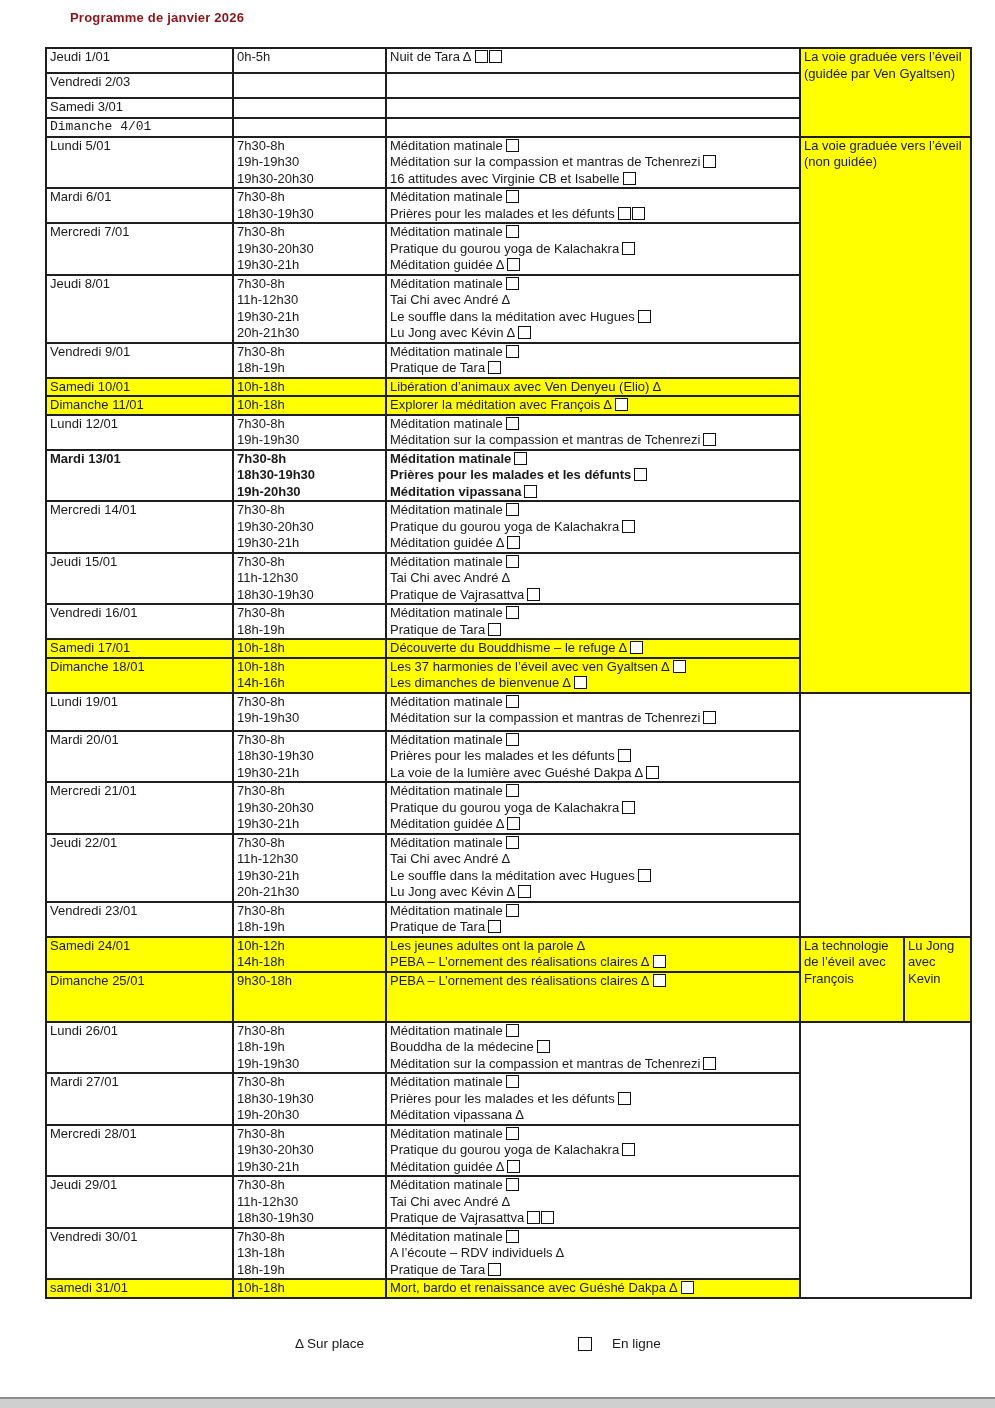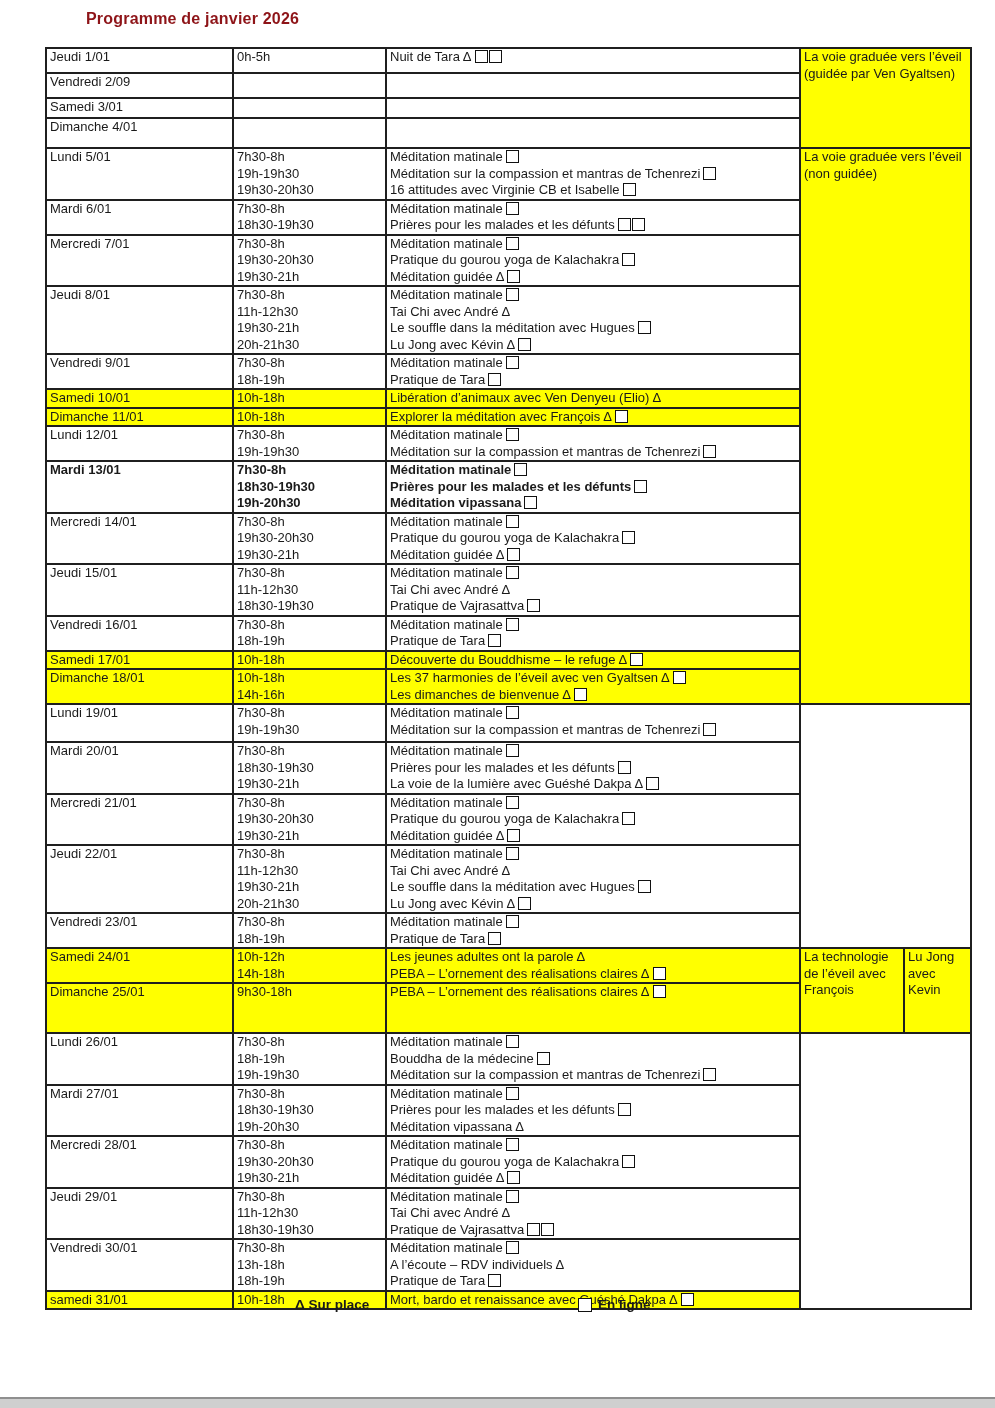--- a/index.html
+++ b/index.html
@@ -11,22 +11,22 @@
   *{margin:0;padding:0;box-sizing:border-box;}
   html,body{width:995px;height:1408px;}
   body{
     position:relative;
     background:#ffffff;
     font-family:"Liberation Sans","DejaVu Sans",sans-serif;
     color:var(--ink);
     overflow:hidden;
   }
   .page-title{
-    position:absolute;left:86px;top:10px;
-    font-size:16px;font-weight:bold;color:var(--title);
+    position:absolute;left:70px;top:10px;
+    font-size:13px;font-weight:bold;color:var(--title);
     letter-spacing:.2px;
   }
   table.schedule{
     position:absolute;left:45px;top:47px;
     width:925px;
     border-collapse:collapse;
     table-layout:fixed;
     border:2px solid var(--border);
   }
   table.schedule td{
@@ -50,26 +50,25 @@
     display:inline-block;
     width:13px;height:13px;
     border:1px solid #111;
     background:#fff;
     vertical-align:-2px;
     margin-left:3px;
   }
   .box + .box{margin-left:1px;}
   .tri{margin-left:3px;}
   .legend{
-    position:absolute;left:0;top:1297px;width:995px;height:22px;
+    position:absolute;left:0;top:1336px;width:995px;height:22px;
     font-size:13.5px;
-    font-weight:bold;
   }
   .legend .onsite{position:absolute;left:295px;top:0;}
-  .legend .online{position:absolute;left:578px;top:0;display:flex;align-items:center;gap:6px;}
+  .legend .online{position:absolute;left:578px;top:0;display:flex;align-items:center;gap:20px;}
   .legend .lbox{
     display:inline-block;width:14px;height:14px;
     border:1px solid #111;background:#fff;
   }
   .bottom-strip{
     position:absolute;left:0;top:1397px;width:995px;height:11px;
     background:#cfcfcf;border-top:2px solid #8f8f8f;
   }
 </style>
 </head>
@@ -90,30 +89,30 @@
         <td class="day">Jeudi 1/01</td>
         <td class="time">
           <div class="ln">0h-5h</div>
         </td>
         <td class="act">
           <div class="ln"><span>Nuit de Tara</span><span class="tri">Δ</span><span class="box"></span><span class="box"></span></div>
         </td>
         <td class="theme hl-cell" rowspan="4" colspan="2">La voie graduée vers l’éveil (guidée par Ven Gyaltsen)</td>
       </tr>
       <tr style="height: 25px;">
-        <td class="day">Vendredi 2/09</td>
+        <td class="day">Vendredi 2/03</td>
         <td class="time"></td>
         <td class="act"></td>
       </tr>
       <tr style="height: 20px;">
         <td class="day">Samedi 3/01</td>
         <td class="time"></td>
         <td class="act"></td>
       </tr>
-      <tr style="height: 30px;">
+      <tr style="height: 18px; font-family: Liberation Mono, monospace;">
         <td class="day">Dimanche 4/01</td>
         <td class="time"></td>
         <td class="act"></td>
       </tr>
       <tr style="height: 45px;">
         <td class="day">Lundi 5/01</td>
         <td class="time">
           <div class="ln">7h30-8h</div>
           <div class="ln">19h-19h30</div>
           <div class="ln">19h30-20h30</div>

